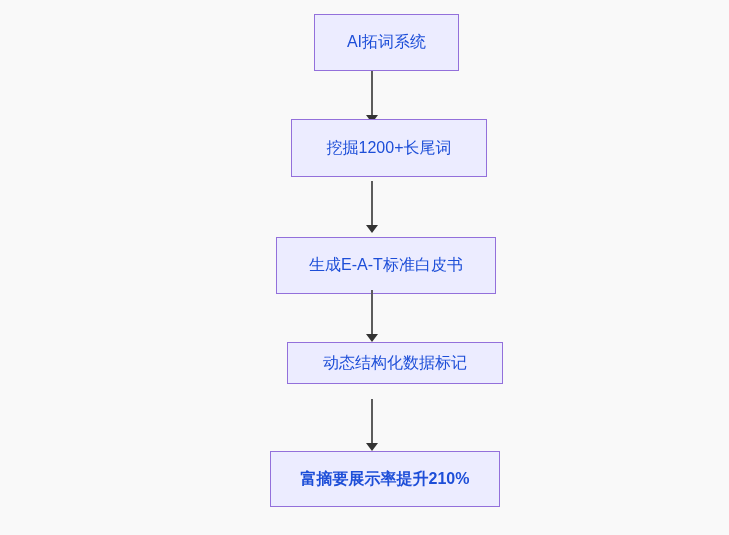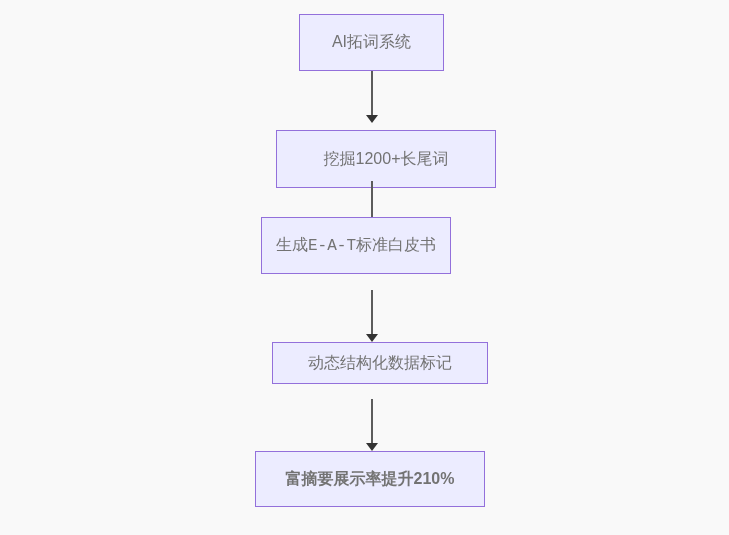--- a/index.html
+++ b/index.html
@@ -13,27 +13,28 @@
     width: 729px;
     height: 535px;
     background: #f9f9f9;
     overflow: hidden;
   }
   .node {
     position: absolute;
     box-sizing: border-box;
     background: #ececff;
     border: 1px solid #9370db;
-    color: #737373;
+    color: #1d4ed8;
     font-size: 16px;
     display: flex;
     align-items: center;
     justify-content: center;
     text-align: center;
     white-space: nowrap;
+    margin-left: 15px;
   }
   .connector {
     position: absolute;
     left: 365px;
     width: 13px;
     display: flex;
     flex-direction: column;
     align-items: center;
   }
   .connector .line {
@@ -43,22 +44,22 @@
   }
   .connector .head {
     width: 0;
     height: 0;
     border-left: 6px solid transparent;
     border-right: 6px solid transparent;
     border-top: 8px solid #333333;
   }
   
   #node-0 { left: 299px; top: 14px;  width: 145px; height: 57px; }
-  #node-1 { left: 276px; top: 130px; width: 220px; height: 58px; }
-  #node-2 { left: 261px; top: 217px; width: 190px; height: 57px; font-family: Liberation Mono, monospace; }
+  #node-1 { left: 276px; top: 119px; width: 196px; height: 58px; }
+  #node-2 { left: 261px; top: 237px; width: 220px; height: 57px; }
   #node-3 { left: 272px; top: 342px; width: 216px; height: 42px; }
   #node-4 { left: 255px; top: 451px; width: 230px; height: 56px; font-weight: bold; }
   
   #edge-0 { top: 71px;  height: 52px; }
   #edge-1 { top: 181px; height: 52px; }
   #edge-2 { top: 290px; height: 52px; }
   #edge-3 { top: 399px; height: 52px; }
 </style>
 </head>
 <body>

